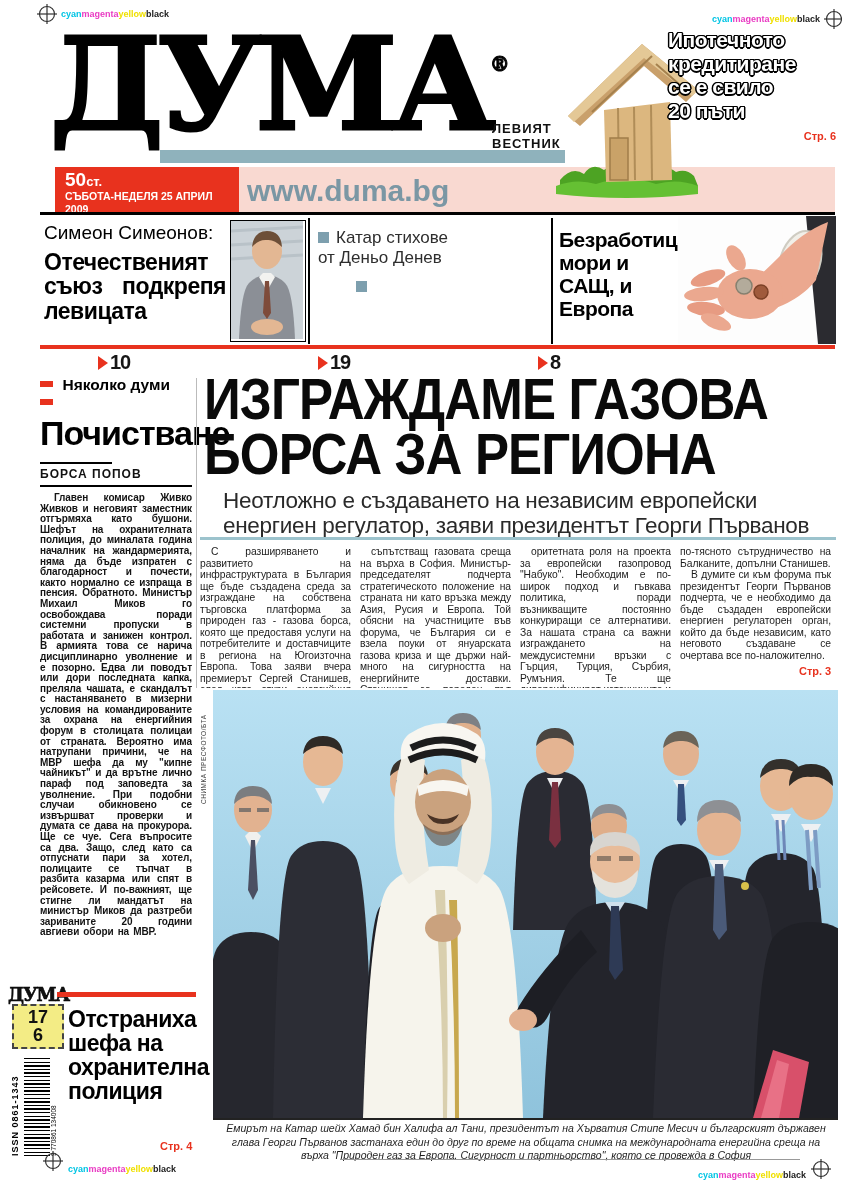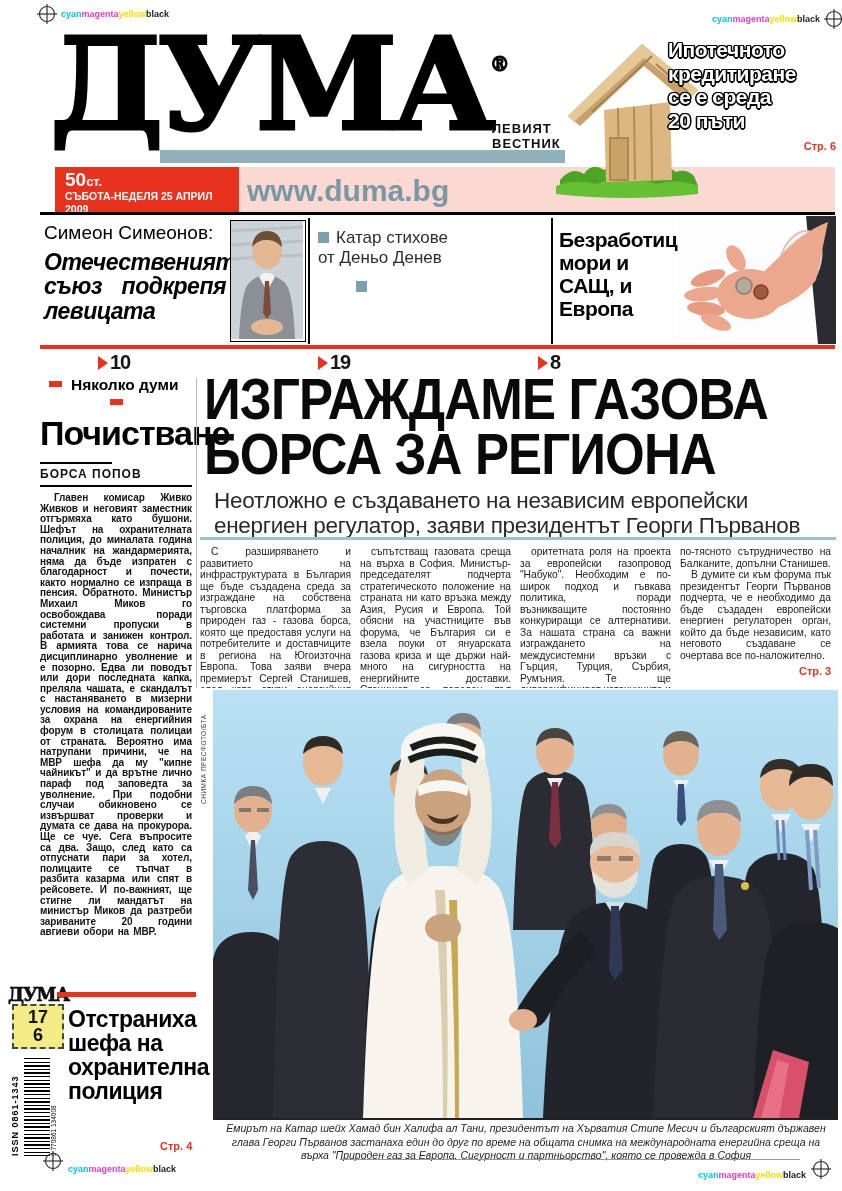--- a/index.html
+++ b/index.html
@@ -27,21 +27,21 @@
   .outline-txt{color:#fff;font-weight:bold;
     text-shadow:-1px -1px 0 #000,1px -1px 0 #000,-1px 1px 0 #000,1px 1px 0 #000,
                 -1.5px 0 0 #000,1.5px 0 0 #000,0 -1.5px 0 #000,0 1.5px 0 #000;}
   .mort-line{display:block;font-size:21px;line-height:1.12;letter-spacing:-.5px;}
   .pageref{color:#e8321e;font-weight:bold;font-size:11px;}
 
   
   .hline-black{background:#000;height:3px;}
   .hline-red{background:#e8321e;}
   .kicker{font-size:19px;color:#000000;}
-  .teaser-title{font-size:23px;font-weight:900;line-height:1.06;letter-spacing:-.5px;color:#000;text-align:justify;font-style:italic;}
+  .teaser-title{font-size:23px;font-weight:900;line-height:1.06;letter-spacing:-.5px;color:#000;text-align:justify;}
   .teaser-title2{font-size:21px;font-weight:900;line-height:1.1;letter-spacing:-.5px;color:#000;}
   .vline{background:#000;width:2px;}
   .pegas-brand{font-family:"DejaVu Serif",serif;font-size:27px;font-weight:bold;letter-spacing:1px;color:#000;}
   .pegas-item{font-size:17px;color:#2e2e2e;line-height:1.15;}
   .sq{display:inline-block;width:11px;height:11px;background:#7d9fae;margin-right:7px;}
 
   .pagemark{display:flex;align-items:center;}
   .pagemark .tri{width:0;height:0;border-left:10px solid #e8321e;border-top:7px solid transparent;border-bottom:7px solid transparent;margin-right:2px;}
   .pagemark .num{font-size:20px;font-weight:900;color:#161616;letter-spacing:-1px;}
 
@@ -127,24 +127,24 @@
       <line x1="82" y1="77" x2="83" y2="150" stroke="#b08d58" stroke-width="2"></line>
       <line x1="99" y1="75" x2="100" y2="150" stroke="#b08d58" stroke-width="2"></line>
       <rect x="58" y="108" width="18" height="42" fill="#c9a268" stroke="#a07d4a" stroke-width="1.5"></rect>
       <polygon points="16,86 90,14 146,60 134,72 92,36 28,96" fill="#c9a06b"></polygon>
       <polygon points="90,14 146,60 140,66 92,28 22,92 16,86" fill="#e4c896"></polygon>
       <line x1="40" y1="82" x2="100" y2="26" stroke="#a5814e" stroke-width="2"></line>
       <line x1="104" y1="34" x2="136" y2="62" stroke="#a5814e" stroke-width="2"></line>
     </svg>
   </div>
 
-  <div class="abs" style="left:668px;top:38px;width:168px;">
+  <div class="abs" style="left:668px;top:28px;width:168px;">
     <span class="outline-txt mort-line">Ипотечното</span>
     <span class="outline-txt mort-line">кредитиране</span>
-    <span class="outline-txt mort-line">се е среда</span>
+    <span class="outline-txt mort-line">се е свило</span>
     <span class="outline-txt mort-line">20 пъти</span>
     <div class="pageref" style="text-align:right;margin-top:8px;">Стр. 6</div>
   </div>
 
   <div class="abs hline-black" style="left:40px;top:212px;width:795px;"></div>
 
   <div class="abs" style="left:44px;top:222px;width:182px;">
     <div class="kicker">Симеон Симеонов:</div>
     <div class="teaser-title" style="margin-top:6px;">Отечественият съюз подкрепя левицата</div>
   </div>
@@ -199,38 +199,38 @@
   <div class="abs pagemark" style="left:318px;top:351px;">
       <span class="tri"></span>
       <span class="num">19</span>
     </div>
   <div class="abs pagemark" style="left:538px;top:351px;">
       <span class="tri"></span>
       <span class="num">8</span>
     </div>
 
   <div class="abs" style="left:40px;top:376px;width:152px;">
-    <div style="text-align:center;">
+    <div style="text-align:left;">
       <span class="dash"></span>
       <span class="rubric" style="margin:0 5px;">Няколко думи</span>
       <span class="dash"></span>
     </div>
     <div class="op-title" style="margin-top:4px;">Почистване</div>
     <div class="op-rule" style="margin-top:12px;"></div>
     <div class="op-author">БОРСА ПОПОВ</div>
     <div class="op-body" style="margin-top:6px;height:528px;overflow:hidden;">Главен комисар Живко Живков и неговият заместник отгърмяха като бушони. Шефът на охранителната полиция, до миналата година началник на жандармерията, няма да бъде изпратен с благодарност и почести, както нормално се изпраща в пенсия. Обратното. Министър Михаил Миков го освобождава поради системни пропуски в работата и занижен контрол. В армията това се нарича дисциплинарно уволнение и е позорно. Едва ли поводът или дори последната капка, преляла чашата, е скандалът с настаняването в мизерни условия на командированите за охрана на енергийния форум в столицата полицаи от страната. Вероятно има натрупани причини, че на МВР шефа да му "кипне чайникът" и да врътне лично параф под заповедта за уволнение. При подобни случаи обикновено се извършват проверки и думата се дава на прокурора. Ще се чуе. Сега въпросите са два. Защо, след като са отпуснати пари за хотел, полицаите се тъпчат в разбита казарма или спят в рейсовете. И по-важният, ще стигне ли мандатът на министър Миков да разтреби зариваните 20 години авгиеви обори на МВР.</div>
   </div>
 
   <div class="abs" style="left:196px;top:378px;width:1px;height:310px;background:#bbb;"></div>
 
   <div class="abs" style="left:204px;top:372px;width:720px;">
     <div class="headline">ИЗГРАЖДАМЕ ГАЗОВА</div>
     <div class="headline">БОРСА ЗА РЕГИОНА</div>
   </div>
-  <div class="abs subhead" style="left:214px;top:489px;width:600px;">Неотложно е създаването на независим европейски енергиен регулатор, заяви президентът Георги Първанов</div>
+  <div class="abs subhead" style="left:223px;top:489px;width:600px;">Неотложно е създаването на независим европейски енергиен регулатор, заяви президентът Георги Първанов</div>
   <div class="abs tealline" style="left:200px;top:537px;width:636px;"></div>
 
   <div class="abs cols" style="left:200px;top:546px;width:638px;height:142px;overflow:hidden;">
     <div class="col">
         <p>С разширяването и развитието на инфраструктурата в България ще бъде създадена среда за изграждане на собствена търговска платформа за природен газ - газова борса, която ще предоставя услуги на потребителите и доставчиците в региона на Югоизточна Европа. Това заяви вчера премиерът Сергей Станишев, след като откри енергийния бизнес форум,</p>
       </div>
     <div class="col">
         <p>съпътстващ газовата среща на върха в София. Министър-председателят подчерта стратегическото положение на страната ни като връзка между Азия, Русия и Европа. Той обясни на участниците във форума, че България си е взела поуки от януарската газова криза и ще държи най-много на сигурността на енергийните доставки. Станишев за пореден път подчерта при-</p>
       </div>
     <div class="col">

